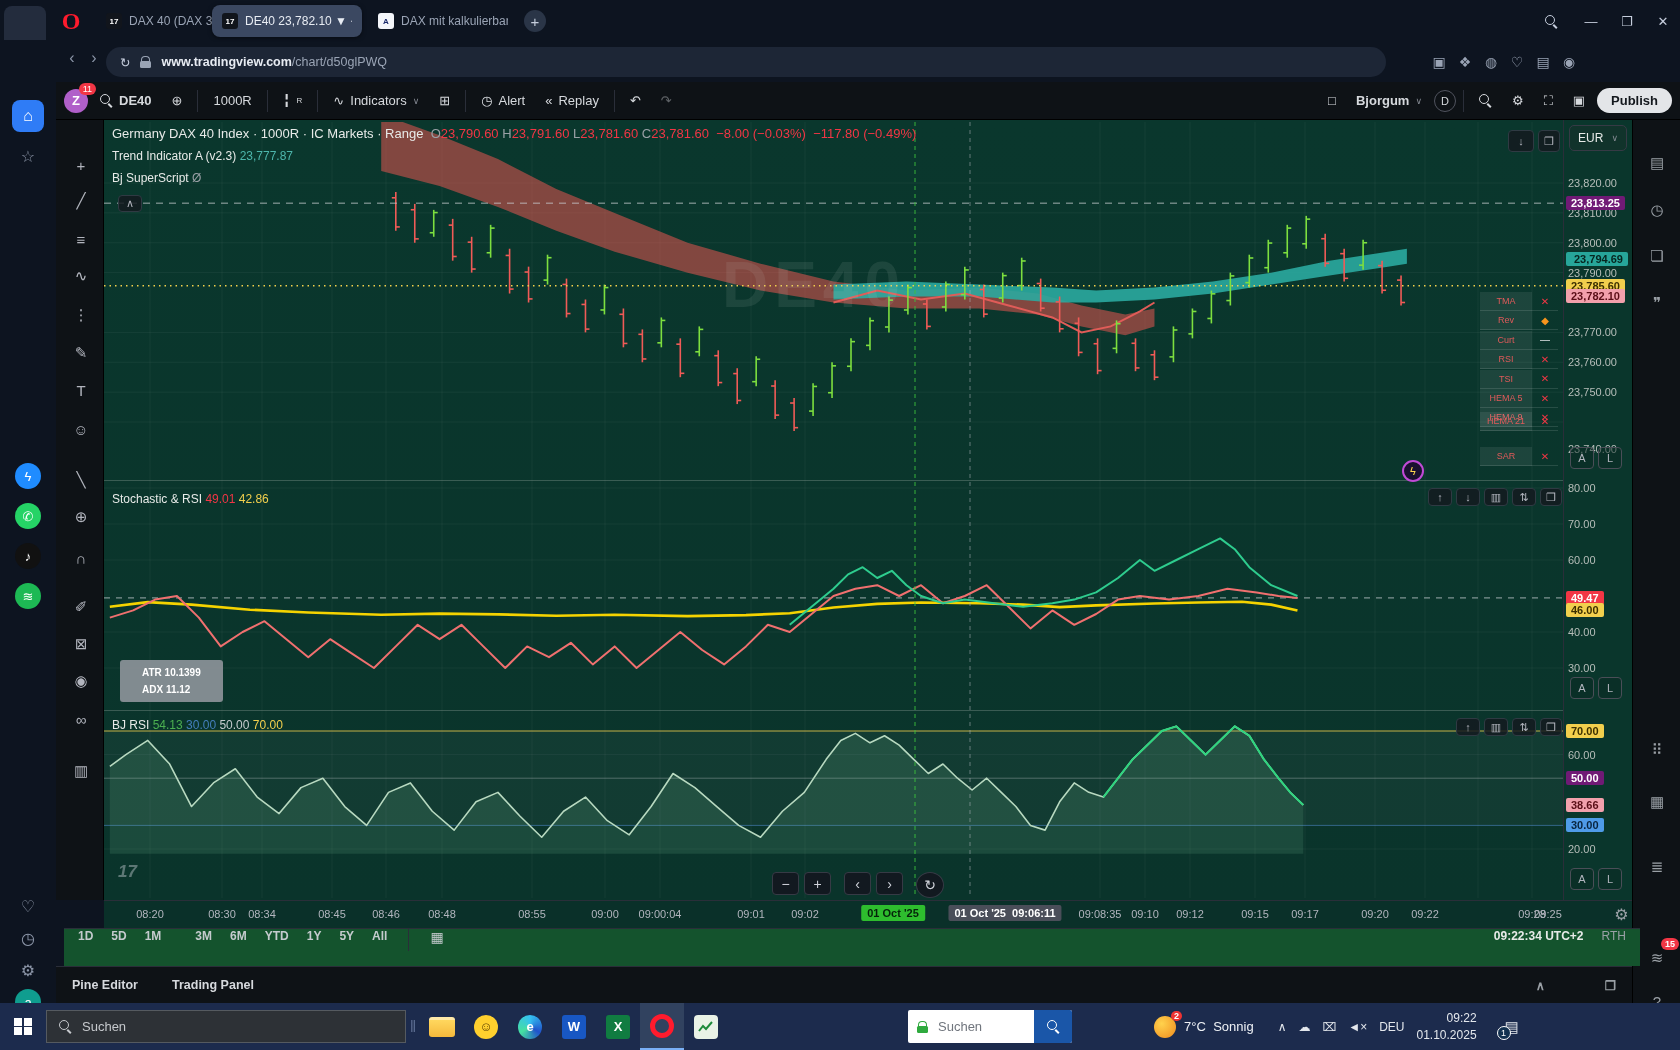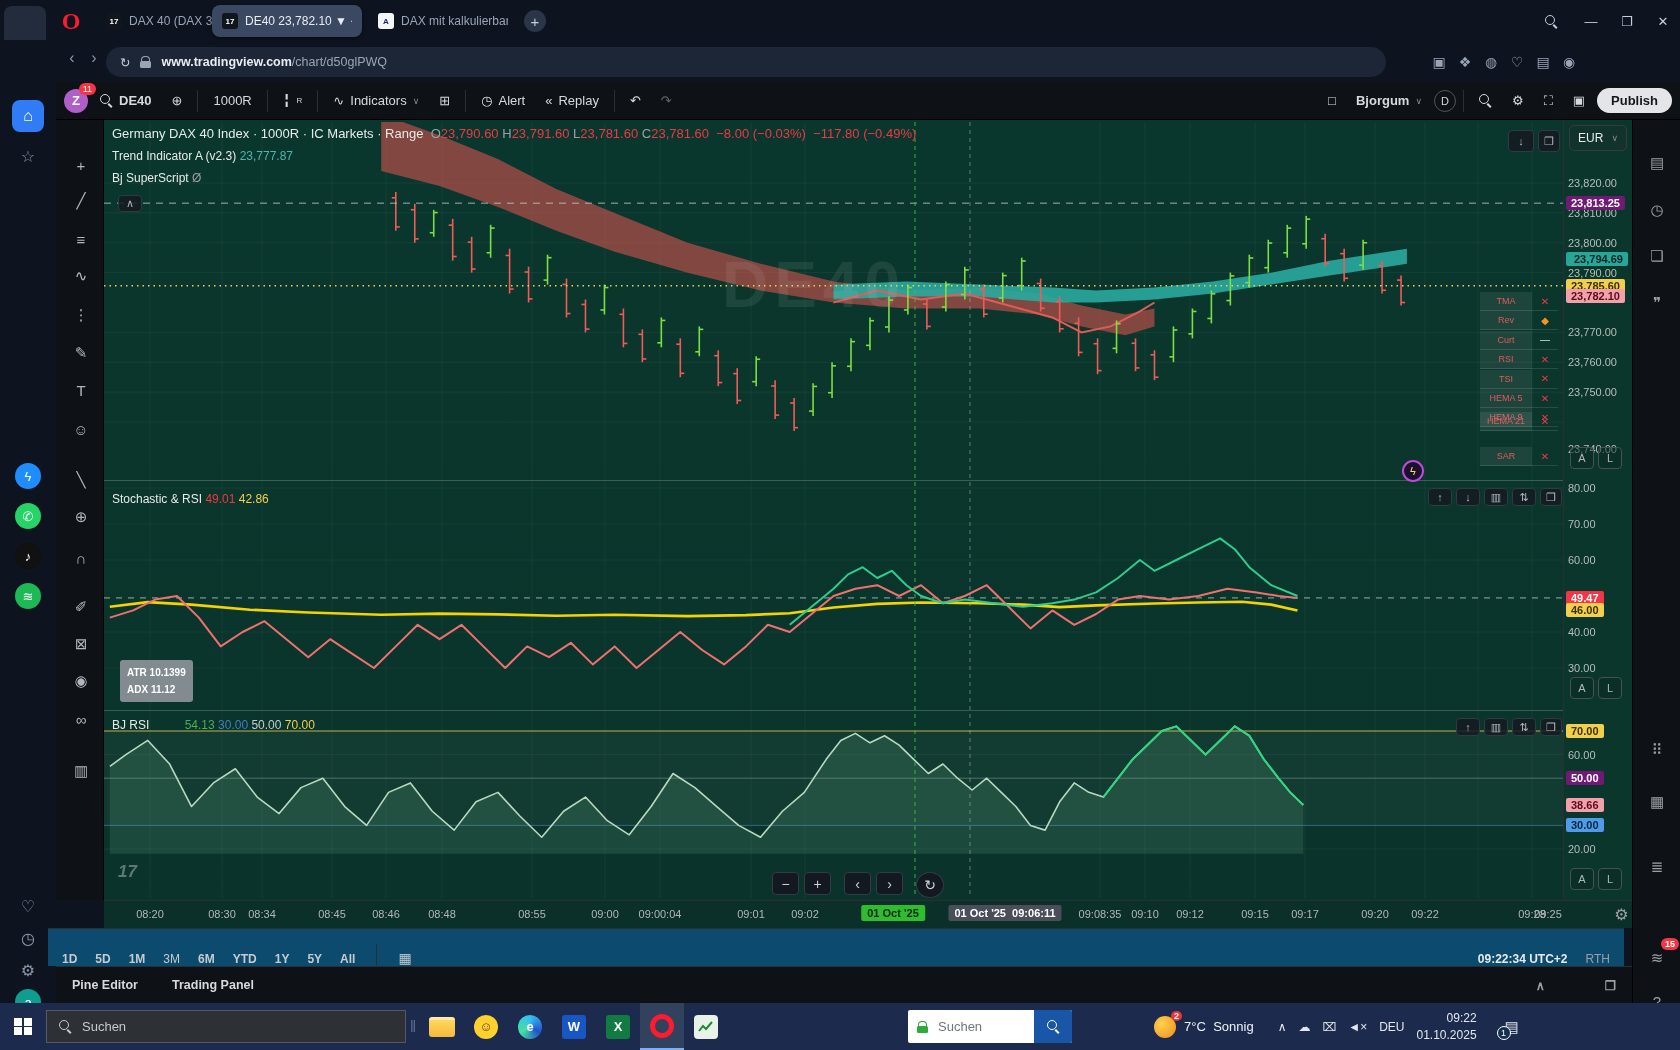--- a/index.html
+++ b/index.html
@@ -42,24 +42,24 @@
   #dcircle{width:22px;height:22px;border-radius:50%;border:1px solid #50535e;display:flex;align-items:center;justify-content:center;font-size:11px;color:#d6d9dd;}
   #publish{background:#e3e5e8;color:#14181d;font-weight:bold;border-radius:14px;padding:5px 14px;}
   .dim{opacity:.4;}
   
   #drawbar{left:56px;top:120px;width:48px;height:780px;background:#0e1216;border-right:1px solid #000;}
   .drawicon{left:12px;width:26px;height:26px;display:flex;align-items:center;justify-content:center;color:#b2b5be;font-size:15px;}
   
   #plot{left:104px;top:120px;width:1459px;height:780px;background:linear-gradient(180deg,#0a372d 0%,#0a342b 100%);overflow:hidden;}
   #chartsvg{position:absolute;left:0;top:0;}
   .hdr{position:absolute;font-size:13px;color:#e7eae8;white-space:nowrap;z-index:5;}
-  .hdr .r{color:#f23645;} .hdr .g{color:#4caf50;margin-left:32px;} .hdr .t{color:#4db6ac;} .hdr .y{color:#f2cf4d;} .hdr .b{color:#5b9cf6;} .hdr .w{color:#c5cbce;} .hdr .mut{color:#9aa0a6;}
+  .hdr .r{color:#f23645;} .hdr .g{color:#4caf50;} .hdr .t{color:#4db6ac;} .hdr .y{color:#f2cf4d;} .hdr .b{color:#5b9cf6;} .hdr .w{color:#c5cbce;} .hdr .mut{color:#9aa0a6;}
   #watermark{left:500px;top:128px;width:420px;text-align:center;font-size:64px;font-weight:bold;letter-spacing:6px;color:rgba(205,214,209,0.10);z-index:1;}
   .minibtn{position:absolute;background:rgba(20,26,32,.85);border:1px solid #2f3a43;border-radius:4px;color:#b2b5be;display:flex;align-items:center;justify-content:center;font-size:11px;z-index:6;}
-  #atrbadge{left:16px;top:540px;background:rgba(140,146,153,.92);color:#fff;border-radius:3px;padding:4px 7px;font-size:10px;font-weight:bold;z-index:6;line-height:1.7;}
+  #atrbadge{left:16px;top:540px;background:rgba(140,146,153,.92);color:#fff;border-radius:3px;padding:4px 22px;font-size:10px;font-weight:bold;z-index:6;line-height:1.7;}
   .indrow{position:absolute;left:1376px;width:80px;height:19px;display:flex;z-index:6;}
   .indrow .lbl{width:52px;background:rgba(255,255,255,.08);color:#e05a5a;font-size:9px;display:flex;align-items:center;justify-content:center;border-bottom:1px solid rgba(255,255,255,.12);}
   .indrow .ico{width:26px;display:flex;align-items:center;justify-content:center;font-size:10px;color:#f23645;border-bottom:1px solid rgba(255,255,255,.12);}
   #bolt{left:1298px;top:340px;width:22px;height:22px;border-radius:50%;background:#1a1030;border:2px solid #c04ad6;color:#ffd84d;font-size:11px;display:flex;align-items:center;justify-content:center;z-index:6;}
   #tvlogo{left:14px;top:742px;font-size:17px;font-weight:bold;color:rgba(195,202,208,.45);z-index:5;font-style:italic;}
   .navfloat{position:absolute;top:752px;background:rgba(19,23,31,.92);border:1px solid #363a45;border-radius:4px;width:27px;height:23px;color:#d1d4dc;display:flex;align-items:center;justify-content:center;font-size:14px;z-index:7;}
   
   #scalecol{left:1563px;top:120px;width:69px;height:780px;background:#0a362c;border-left:1px solid #2a2e39;z-index:4;}
   .ps{position:absolute;left:4px;font-size:11px;color:#b7beba;white-space:nowrap;transform:translateY(-50%);}
   .psbox{left:2px;padding:1px 5px;border-radius:2px;font-weight:bold;}
@@ -77,21 +77,21 @@
   .tick{position:absolute;top:7px;font-size:11px;color:#b2b5be;transform:translateX(-50%);white-space:nowrap;}
   .tlabel{position:absolute;top:4px;transform:translateX(-50%);font-size:11px;font-weight:bold;border-radius:2px;padding:2px 6px;white-space:nowrap;}
   .tlabel.green{background:#2ebd2e;color:#05230a;}
   .tlabel.gray{background:#4a4e59;color:#fff;}
   #axiscorner{left:1563px;top:900px;width:117px;height:28px;background:#0a3029;border-top:1px solid #2a2e39;z-index:4;display:flex;align-items:center;justify-content:center;color:#9aa0a6;}
   
   #rightbar{left:1632px;top:120px;width:48px;height:883px;background:#0e1216;border-left:1px solid #000;z-index:5;}
   .ricon{left:11px;width:26px;height:26px;display:flex;align-items:center;justify-content:center;color:#9aa0a6;font-size:15px;position:absolute;}
   .ricon .badge{position:absolute;top:-7px;right:-9px;background:#f23645;color:#fff;border-radius:8px;font-size:9px;padding:1px 4px;font-weight:bold;}
   
-  #rangebar{left:48px;top:928px;width:1576px;height:38px;background:#0c4a6e;border-top:1px solid #2a2e39;display:flex;align-items:flex-end;padding:0 14px;gap:18px;font-size:12px;color:#c5cbce;z-index:5;}
+  #rangebar{left:64px;top:928px;width:1576px;height:38px;background:#14532d;border-top:1px solid #2a2e39;display:flex;align-items:flex-start;padding:0 14px;gap:18px;font-size:12px;color:#c5cbce;z-index:5;}
   #pinebar{left:56px;top:966px;width:1576px;height:37px;background:#0e1216;border-top:1px solid #2a2e39;display:flex;align-items:center;padding:0 16px;gap:34px;font-size:12.5px;font-weight:bold;color:#d6d9dd;z-index:5;}
   
   #taskbar{left:0;top:1003px;width:1680px;height:47px;background:#1c2b4d;display:flex;align-items:center;z-index:10;}
   #startbtn{width:46px;height:47px;display:flex;align-items:center;justify-content:center;}
   .winflag{display:grid;grid-template-columns:8px 8px;grid-template-rows:8px 8px;gap:1.5px;}
   .winflag i{background:#fff;}
   #tsearch{width:360px;height:33px;background:#2d3136;border:1px solid #555a60;display:flex;align-items:center;gap:10px;padding:0 12px;color:#c6c9cd;font-size:13px;}
   .taskicon{width:44px;height:47px;display:flex;align-items:center;justify-content:center;position:relative;}
   .taskicon.active{background:#31425f;border-bottom:2px solid #7ab0f5;}
   #wsearch{height:33px;background:#fff;display:flex;align-items:center;margin-left:180px;border-radius:2px;overflow:hidden;}
@@ -668,21 +668,21 @@
         <div class="ricon" style="top: 825px;">≋<span class="badge">15</span></div>
         <div class="ricon" style="top: 868px;">?</div>
       </div>
     </div>
 
   <div id="rangebar" class="abs">
     <div id="ranges-host" class="row" style="gap:18px">
         <div style="font-weight: bold;">1D</div>
         <div style="font-weight: bold;">5D</div>
         <div style="font-weight: bold;">1M</div>
-        <div style="font-weight: normal;">3M</div>
+        <div style="font-weight: bold; margin-left: 16px;">3M</div>
         <div style="font-weight: bold;">6M</div>
         <div style="font-weight: bold;">YTD</div>
         <div style="font-weight: bold;">1Y</div>
         <div style="font-weight: bold;">5Y</div>
         <div style="font-weight: bold;">All</div>
       </div>
     <div class="tvsep"></div>
     <div style="font-size:14px">▦</div>
     <div style="flex:1"></div>
     <b style="color:#e7eae8">09:22:34 UTC+2</b>

